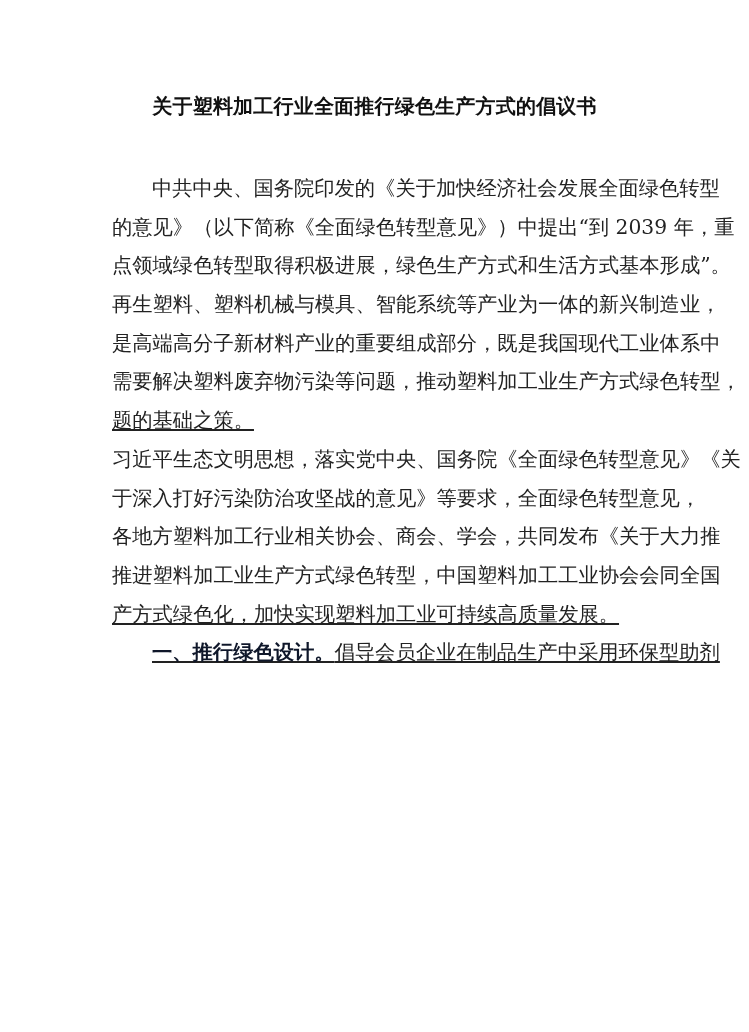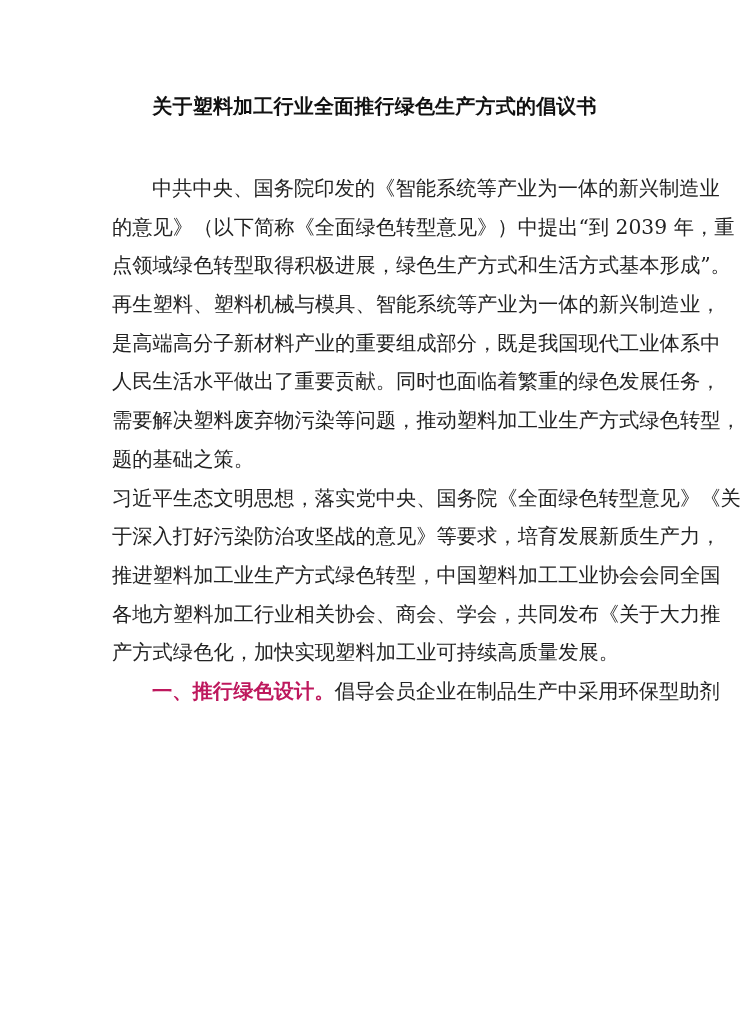--- a/index.html
+++ b/index.html
@@ -45,54 +45,54 @@
       height: 38.7px;
       font-size: 20.3px;
       line-height: 28px;
       white-space: nowrap;
       text-align: justify;
       text-align-last: justify;
       color: #222222;
     }
     .line.last {
       text-align-last: left;
+      text-decoration: underline;
     }
     .line.indent {
       padding-left: 40px;
     }
     .bold {
       font-family: "DejaVu Sans", "Liberation Sans", sans-serif;
       font-weight: bold;
-      color: #be185d;
+      color: #0f172a;
     }
   </style>
 </head>
 <body>
 
 <div class="page">
   <div class="title">关于塑料加工行业全面推行绿色生产方式的倡议书</div>
 
   <div class="body">
 
     <div>
-      <div class="line indent">中共中央、国务院印发的《智能系统等产业为一体的新兴制造业</div>
+      <div class="line indent">中共中央、国务院印发的《关于加快经济社会发展全面绿色转型</div>
       <div class="line">的意见》（以下简称《全面绿色转型意见》）中提出“到 2039 年，重</div>
       <div class="line">点领域绿色转型取得积极进展，绿色生产方式和生活方式基本形成”。</div>
       <div class="line">再生塑料、塑料机械与模具、智能系统等产业为一体的新兴制造业，</div>
       <div class="line">是高端高分子新材料产业的重要组成部分，既是我国现代工业体系中</div>
-      <div class="line">人民生活水平做出了重要贡献。同时也面临着繁重的绿色发展任务，</div>
       <div class="line">需要解决塑料废弃物污染等问题，推动塑料加工业生产方式绿色转型，</div>
       <div class="line last">题的基础之策。</div>
     </div>
 
     <div>
       <div class="line">习近平生态文明思想，落实党中央、国务院《全面绿色转型意见》《关</div>
-      <div class="line">于深入打好污染防治攻坚战的意见》等要求，培育发展新质生产力，</div>
+      <div class="line">于深入打好污染防治攻坚战的意见》等要求，全面绿色转型意见，</div>
+      <div class="line">各地方塑料加工行业相关协会、商会、学会，共同发布《关于大力推</div>
       <div class="line">推进塑料加工业生产方式绿色转型，中国塑料加工工业协会会同全国</div>
-      <div class="line">各地方塑料加工行业相关协会、商会、学会，共同发布《关于大力推</div>
       <div class="line last">产方式绿色化，加快实现塑料加工业可持续高质量发展。</div>
     </div>
 
 
     <div>
       <div class="line indent last"><span class="bold">一、推行绿色设计。</span><span>倡导会员企业在制品生产中采用环保型助剂</span></div>
     </div>
   </div>
 </div>
 

